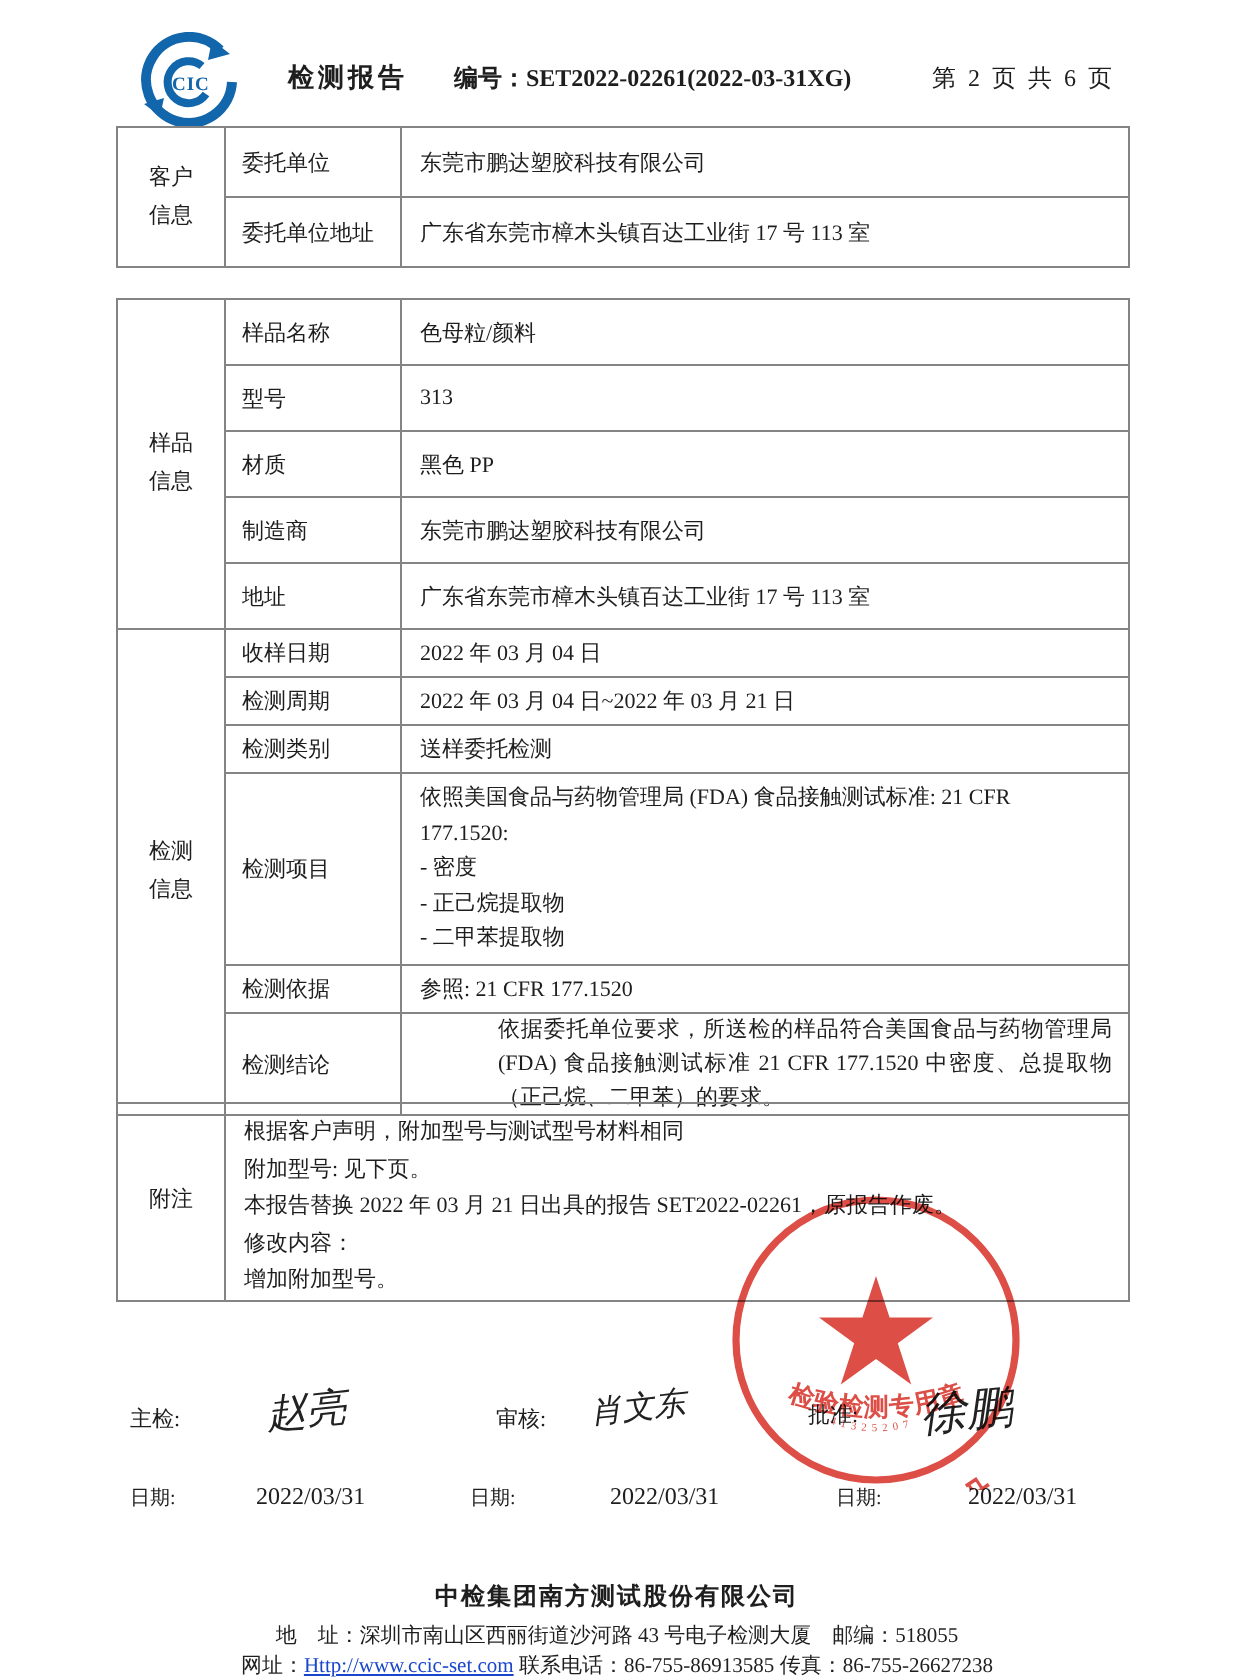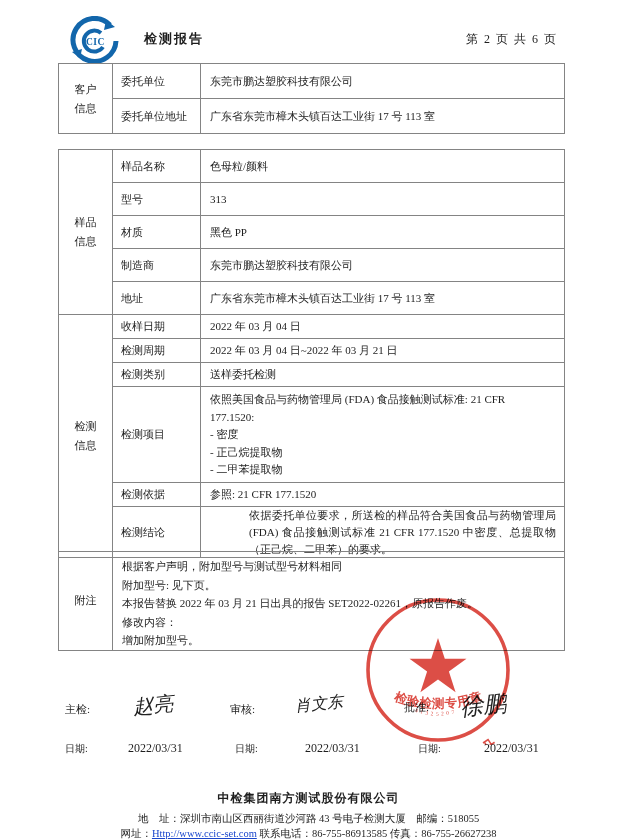--- a/index.html
+++ b/index.html
@@ -73,20 +73,21 @@
 <div class="page">
 
   <svg class="logo" viewBox="0 0 56 50" aria-hidden="true">
     <path d="M 44,9 A 21.5,21.5 0 1,0 50,25" fill="none" stroke="#1266ab" stroke-width="5"></path>
     <path d="M 40,4 L 49,11 L 38,14 Z" fill="#1266ab"></path>
     <path d="M 14,42 L 6,36 L 16,33 Z" fill="#1266ab"></path>
     <path d="M 35,17 A 10.5,10.5 0 1,0 37,31" fill="none" stroke="#1266ab" stroke-width="4"></path>
     <text x="20" y="29" font-size="9.5" font-weight="bold" fill="#1266ab" font-family="Liberation Serif, serif" letter-spacing="0.5">CIC</text>
   </svg>
   <div class="hdr-title">检测报告</div>
+  <div class="hdr-no"><span>编号：</span><span>SET2022-02261(2022-03-31XG)</span></div>
   <div class="hdr-page">第 2 页 共 6 页</div>
 
   <table class="tbl t1">
     <colgroup>
         <col class="c1">
         <col class="c2">
         <col class="c3">
       </colgroup>
     <tbody>
         <tr>
@@ -197,21 +198,21 @@
         <div>修改内容：</div>
         <div>增加附加型号。</div>
       </td>
     </tr>
   </tbody>
     </table>
 
   <div class="sig-area">
     <span class="sig-label" style="left:65px; top:702px;">主检:</span>
     <span class="sig" style="left:133px; top:692px; font-size:20px;">赵亮</span>
-    <span class="sig-label" style="left:230px; top:702px;">审核:</span>
+    <span class="sig-label" style="left:248px; top:702px;">审核:</span>
     <span class="sig" style="left:295px; top:694px; font-size:16px;">肖文东</span>
     <span class="sig-label" style="left:404px; top:700px;">批准:</span>
     <span class="sig" style="left:460px; top:690px; font-size:23px;">徐鹏</span>
 
     <span class="date-label" style="left:65px; top:742px;">日期:</span>
     <span class="date-val" style="left:128px; top:741px;">2022/03/31</span>
     <span class="date-label" style="left:235px; top:742px;">日期:</span>
     <span class="date-val" style="left:305px; top:741px;">2022/03/31</span>
     <span class="date-label" style="left:418px; top:742px;">日期:</span>
     <span class="date-val" style="left:484px; top:741px;">2022/03/31</span>

